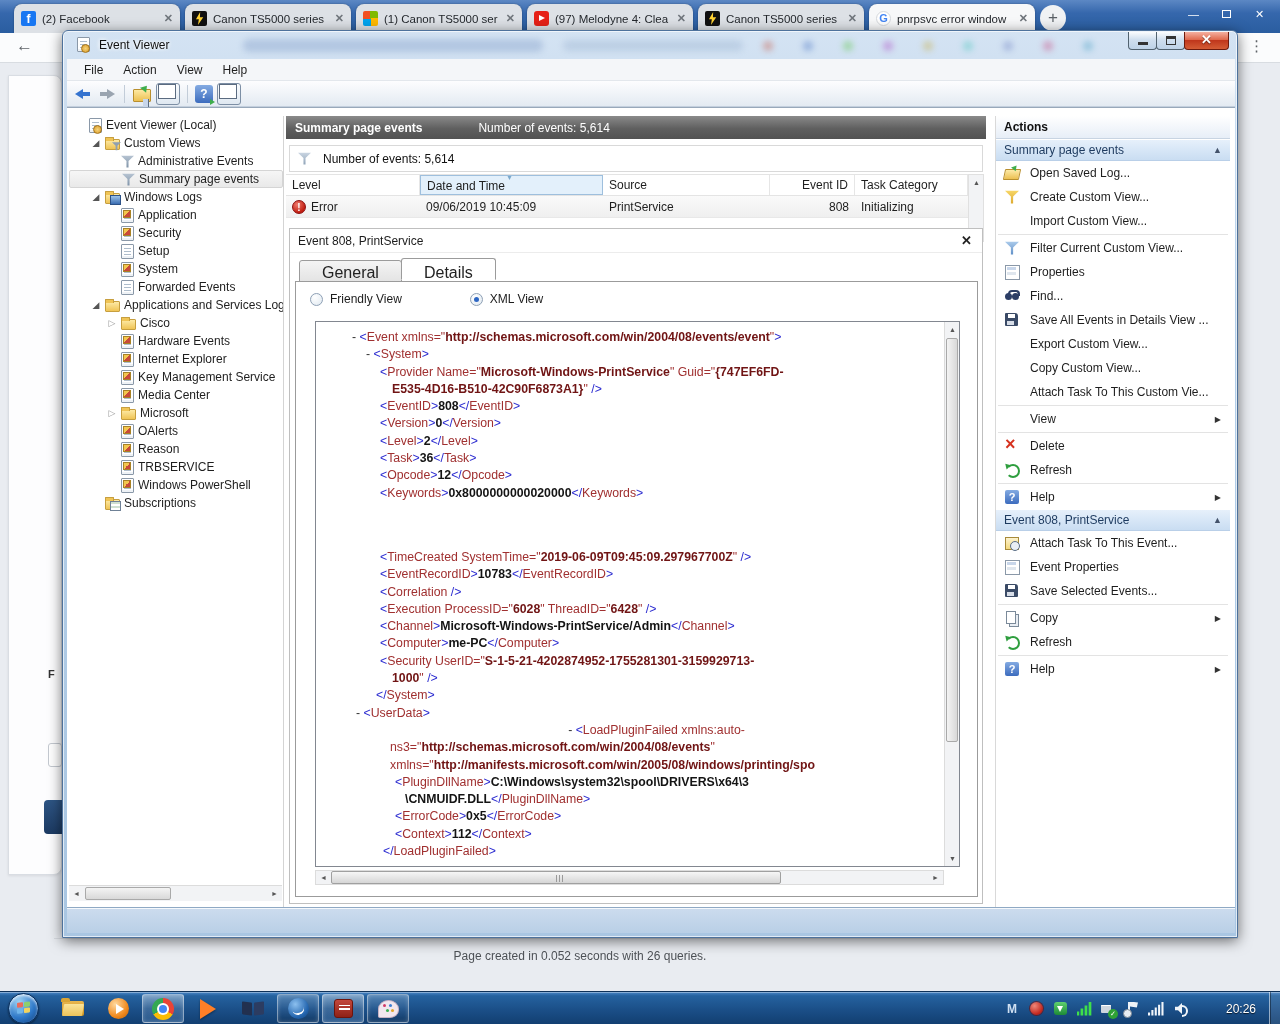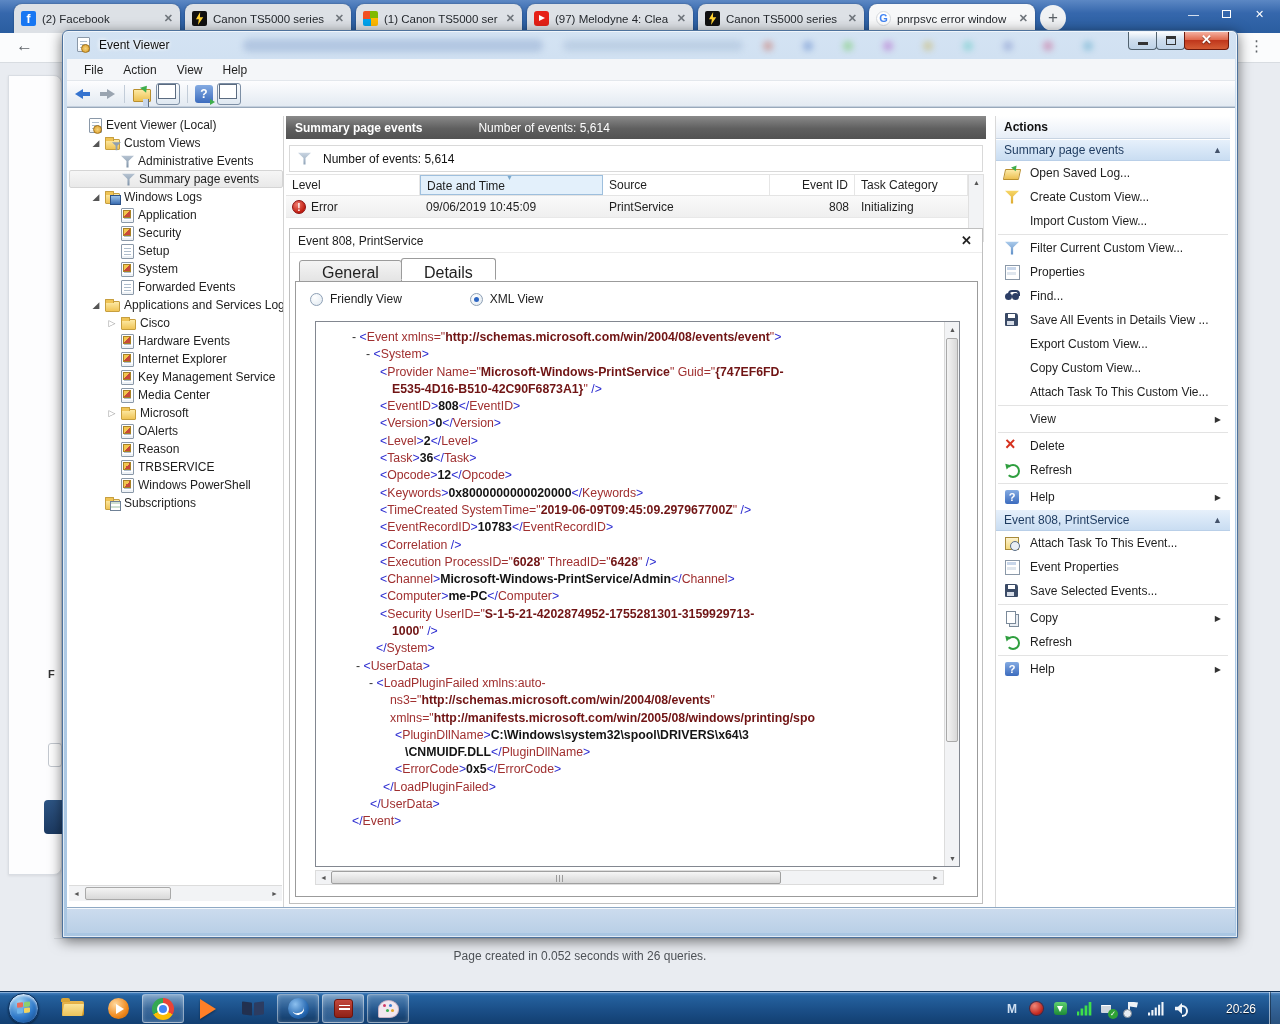--- a/index.html
+++ b/index.html
@@ -491,36 +491,37 @@
                   <div class="xl" style="padding-left: 16px;"><span class="xd">- </span><span class="xb">&lt;</span><span class="xn">Event xmlns</span><span class="xn">="</span><span class="xv">http://schemas.microsoft.com/win/2004/08/events/event</span><span class="xn">"</span><span class="xb">&gt;</span></div>
                   <div class="xl" style="padding-left: 30px;"><span class="xd">- </span><span class="xb">&lt;</span><span class="xn">System</span><span class="xb">&gt;</span></div>
                   <div class="xl" style="padding-left: 44px;"><span class="xb">&lt;</span><span class="xn">Provider Name</span><span class="xn">="</span><span class="xv">Microsoft-Windows-PrintService</span><span class="xn">" </span><span class="xn">Guid</span><span class="xn">="</span><span class="xv">{747EF6FD-</span></div>
                   <div class="xl" style="padding-left: 56px;"><span class="xv">E535-4D16-B510-42C90F6873A1}</span><span class="xn">" </span><span class="xb">/&gt;</span></div>
                   <div class="xl" style="padding-left: 44px;"><span class="xb">&lt;</span><span class="xn">EventID</span><span class="xb">&gt;</span><span class="xt">808</span><span class="xb">&lt;/</span><span class="xn">EventID</span><span class="xb">&gt;</span></div>
                   <div class="xl" style="padding-left: 44px;"><span class="xb">&lt;</span><span class="xn">Version</span><span class="xb">&gt;</span><span class="xt">0</span><span class="xb">&lt;/</span><span class="xn">Version</span><span class="xb">&gt;</span></div>
                   <div class="xl" style="padding-left: 44px;"><span class="xb">&lt;</span><span class="xn">Level</span><span class="xb">&gt;</span><span class="xt">2</span><span class="xb">&lt;/</span><span class="xn">Level</span><span class="xb">&gt;</span></div>
                   <div class="xl" style="padding-left: 44px;"><span class="xb">&lt;</span><span class="xn">Task</span><span class="xb">&gt;</span><span class="xt">36</span><span class="xb">&lt;/</span><span class="xn">Task</span><span class="xb">&gt;</span></div>
                   <div class="xl" style="padding-left: 44px;"><span class="xb">&lt;</span><span class="xn">Opcode</span><span class="xb">&gt;</span><span class="xt">12</span><span class="xb">&lt;/</span><span class="xn">Opcode</span><span class="xb">&gt;</span></div>
                   <div class="xl" style="padding-left: 44px;"><span class="xb">&lt;</span><span class="xn">Keywords</span><span class="xb">&gt;</span><span class="xt">0x8000000000020000</span><span class="xb">&lt;/</span><span class="xn">Keywords</span><span class="xb">&gt;</span></div>
-                  <div class="xl" style="padding-left: 44px;"><span class="xb">&lt;</span><span class="xn">TimeCreated SystemTime</span><span class="xn">="</span><span class="xv">2019-06-09T09:45:09.297967700Z</span><span class="xn">" </span><span class="xb">/&gt;</span></div>
+                  <div class="xl" style="padding-left: 44px; margin-top: 47px;"><span class="xb">&lt;</span><span class="xn">TimeCreated SystemTime</span><span class="xn">="</span><span class="xv">2019-06-09T09:45:09.297967700Z</span><span class="xn">" </span><span class="xb">/&gt;</span></div>
                   <div class="xl" style="padding-left: 44px;"><span class="xb">&lt;</span><span class="xn">EventRecordID</span><span class="xb">&gt;</span><span class="xt">10783</span><span class="xb">&lt;/</span><span class="xn">EventRecordID</span><span class="xb">&gt;</span></div>
                   <div class="xl" style="padding-left: 44px;"><span class="xb">&lt;</span><span class="xn">Correlation </span><span class="xb">/&gt;</span></div>
                   <div class="xl" style="padding-left: 44px;"><span class="xb">&lt;</span><span class="xn">Execution ProcessID</span><span class="xn">="</span><span class="xv">6028</span><span class="xn">" </span><span class="xn">ThreadID</span><span class="xn">="</span><span class="xv">6428</span><span class="xn">" </span><span class="xb">/&gt;</span></div>
                   <div class="xl" style="padding-left: 44px;"><span class="xb">&lt;</span><span class="xn">Channel</span><span class="xb">&gt;</span><span class="xt">Microsoft-Windows-PrintService/Admin</span><span class="xb">&lt;/</span><span class="xn">Channel</span><span class="xb">&gt;</span></div>
                   <div class="xl" style="padding-left: 44px;"><span class="xb">&lt;</span><span class="xn">Computer</span><span class="xb">&gt;</span><span class="xt">me-PC</span><span class="xb">&lt;/</span><span class="xn">Computer</span><span class="xb">&gt;</span></div>
                   <div class="xl" style="padding-left: 44px;"><span class="xb">&lt;</span><span class="xn">Security UserID</span><span class="xn">="</span><span class="xv">S-1-5-21-4202874952-1755281301-3159929713-</span></div>
                   <div class="xl" style="padding-left: 56px;"><span class="xv">1000</span><span class="xn">" </span><span class="xb">/&gt;</span></div>
                   <div class="xl" style="padding-left: 40px;"><span class="xb">&lt;/</span><span class="xn">System</span><span class="xb">&gt;</span></div>
                   <div class="xl" style="padding-left: 20px;"><span class="xd">- </span><span class="xb">&lt;</span><span class="xn">UserData</span><span class="xb">&gt;</span></div>
-                  <div class="xl" style="padding-left: 33px;"><span class="xd">- </span><span class="xb">&lt;</span><span class="xn">LoadPluginFailed xmlns:auto-</span></div>
+                  <div class="xl" style="padding-left: 33px; text-align: center;"><span class="xd">- </span><span class="xb">&lt;</span><span class="xn">LoadPluginFailed xmlns:auto-</span></div>
                   <div class="xl" style="padding-left: 54px;"><span class="xn">ns3</span><span class="xn">="</span><span class="xv">http://schemas.microsoft.com/win/2004/08/events</span><span class="xn">"</span></div>
                   <div class="xl" style="padding-left: 54px;"><span class="xn">xmlns</span><span class="xn">="</span><span class="xv">http://manifests.microsoft.com/win/2005/08/windows/printing/spo</span></div>
                   <div class="xl" style="padding-left: 59px;"><span class="xb">&lt;</span><span class="xn">PluginDllName</span><span class="xb">&gt;</span><span class="xt">C:\Windows\system32\spool\DRIVERS\x64\3</span></div>
                   <div class="xl" style="padding-left: 69px;"><span class="xt">\CNMUIDF.DLL</span><span class="xb">&lt;/</span><span class="xn">PluginDllName</span><span class="xb">&gt;</span></div>
                   <div class="xl" style="padding-left: 59px;"><span class="xb">&lt;</span><span class="xn">ErrorCode</span><span class="xb">&gt;</span><span class="xt">0x5</span><span class="xb">&lt;/</span><span class="xn">ErrorCode</span><span class="xb">&gt;</span></div>
+                  <div class="xl" style="padding-left: 59px;"><span class="xb">&lt;</span><span class="xn">Context</span><span class="xb">&gt;</span><span class="xt">112</span><span class="xb">&lt;/</span><span class="xn">Context</span><span class="xb">&gt;</span></div>
                   <div class="xl" style="padding-left: 47px;"><span class="xb">&lt;/</span><span class="xn">LoadPluginFailed</span><span class="xb">&gt;</span></div>
                   <div class="xl" style="padding-left: 34px;"><span class="xb">&lt;/</span><span class="xn">UserData</span><span class="xb">&gt;</span></div>
                   <div class="xl" style="padding-left: 16px;"><span class="xb">&lt;/</span><span class="xn">Event</span><span class="xb">&gt;</span></div>
                 </div>
               <div id="xmlvsb">
                 <span class="sbarrow" style="left:0;top:0;">▲</span>
                 <div class="thumb"></div>
                 <span class="sbarrow" style="left:0;bottom:0;">▼</span>
               </div>
             </div>

